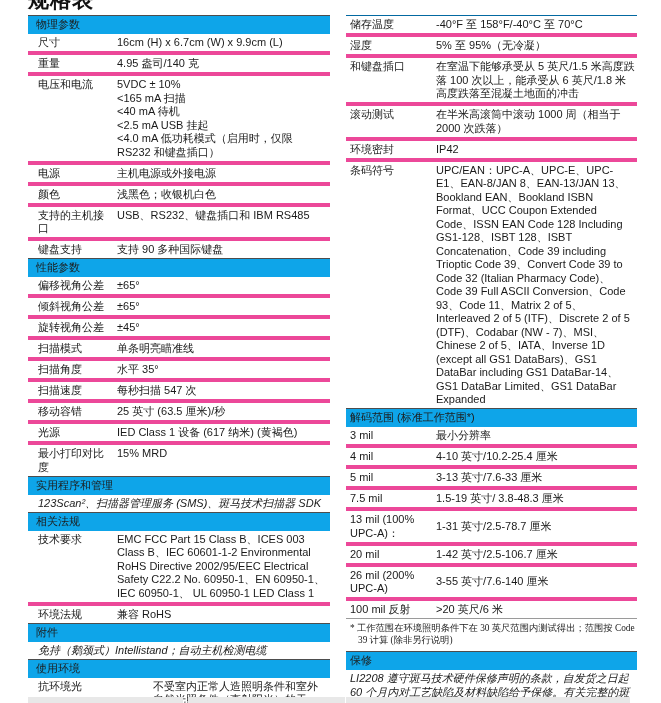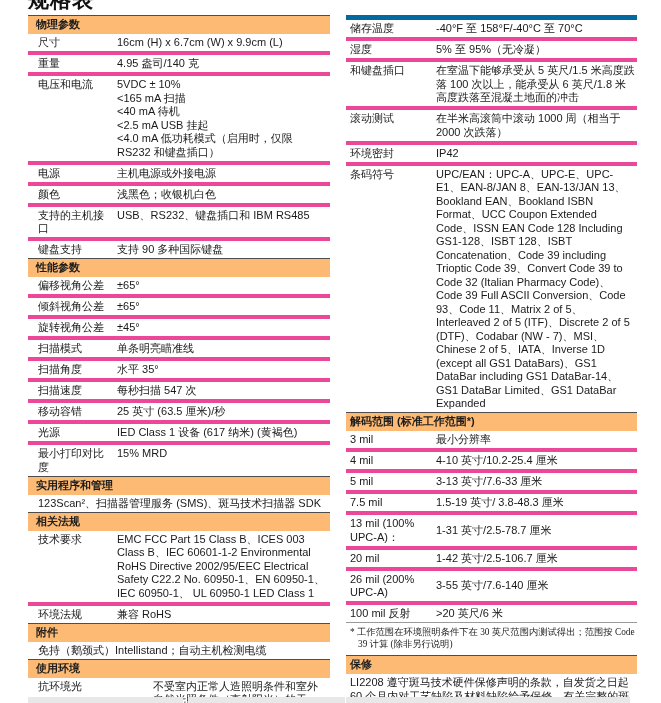--- a/index.html
+++ b/index.html
@@ -13,44 +13,44 @@
   #page-title{
     position:absolute;top:-14px;left:28px;
     font-size:21px;font-weight:bold;color:#111;letter-spacing:1px;
     white-space:nowrap;
   }
   .col{position:absolute;top:15px;}
   #col0{left:28px;width:302px;}
   #col1{left:346px;width:291px;}
 
   .sec-bar{
-    background:#fdba74;border-top:1px solid #4d4d4d;
-    padding:2px 0 3px 8px;font-size:11px;font-weight:bold;line-height:13px;
+    background:#0ea5e9;border-top:1px solid #4d4d4d;
+    padding:2px 0 3px 8px;font-size:11px;font-weight:normal;line-height:13px;
     color:#1d1d1d;
   }
   #col1 .sec-bar{padding-left:4px;}
 
   .row{
     display:flex;align-items:flex-start;
     border-top:4px solid #ec4899;
     padding:2px 0 1.5px;
     font-size:11px;line-height:13.5px;
   }
   .sec-bar + .row{border-top:none;}
-  .col > .row:first-child{border-top:5px solid #0369a1;justify-content:flex-end;}
+  .col > .row:first-child{border-top:1px solid #0369a1;justify-content:flex-end;}
   .col > .row:last-child{border-bottom:1px solid #9a9a9a;gap:36px;}
   .row.vcenter{align-items:center;}
 
   .cell.label{flex:0 0 89px;box-sizing:border-box;padding-left:10px;padding-right:4px;}
   #col1 .cell.label{flex:0 0 90px;padding-left:4px;}
   .cell.value{flex:1 1 auto;white-space:pre-line;padding-right:2px;}
   .cell.value.center{text-align:left;white-space:normal;}
 
   .row.full{display:block;}
-  .row.full > div{padding-left:10px;padding-right:2px;}
+  .row.full > div{padding-left:10px;padding-right:2px;font-style:italic;}
   #col1 .row.full > div{padding-left:4px;}
 
   .note{
     border-top:1px solid #9a9a9a;
     padding:4px 0 5px 4px;
     font-size:9.3px;line-height:11.5px;color:#222;font-family:Liberation Serif, serif;
   }
   .note.hang{padding-left:12px;text-indent:-8px;}
 
   .footer-bar{

